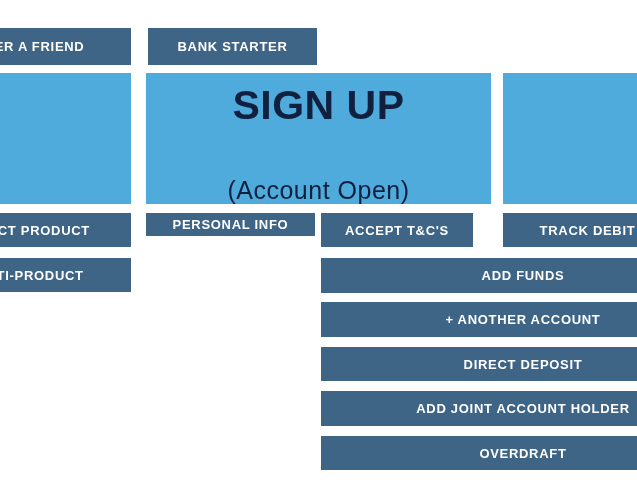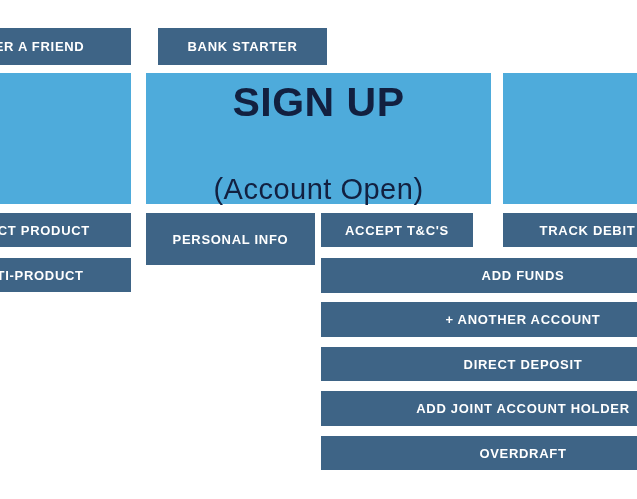--- a/index.html
+++ b/index.html
@@ -26,50 +26,50 @@
   .signup-panel{
     display:flex;flex-direction:column;align-items:center;justify-content:center;
     padding-top:12px;box-sizing:border-box;gap:40px;
   }
   .signup-title{
     font-size:41px;font-weight:bold;letter-spacing:0.5px;
     color:var(--navy,#122040);
     line-height:1.0;
   }
   .signup-subtitle{
-    font-size:29px;font-weight:normal;letter-spacing:0.5px;
+    font-size:25px;font-weight:normal;letter-spacing:0.5px;
     color:var(--navy,#122040);
     line-height:1.15;margin-top:10px;
   }
 </style>
 </head>
 <body>
 
 <div class="stage">
 
   <div class="bar" style="left:-80px;top:28px;width:211px;height:37px;">
     <span>REFER A FRIEND</span>
   </div>
-  <div class="bar" style="left:158px;top:28px;width:169px;height:37px;">
+  <div class="bar" style="left:148px;top:28px;width:169px;height:37px;">
     <span>BANK STARTER</span>
   </div>
 
   <div class="panel" style="left:-80px;top:73px;width:211px;height:131px;"></div>
 
   <div class="panel signup-panel" style="left:146px;top:73px;width:345px;height:131px;">
     <div class="signup-title">SIGN UP</div>
     <div class="signup-subtitle">(Account Open)</div>
   </div>
 
   <div class="panel" style="left:503px;top:73px;width:169px;height:131px;"></div>
 
   <div class="bar" style="left:-80px;top:213px;width:211px;height:34px;">
     <span>SELECT PRODUCT</span>
   </div>
-  <div class="bar" style="left:146px;top:213px;width:169px;height:52px;">
+  <div class="bar" style="left:146px;top:213px;width:169px;height:23px;">
     <span>PERSONAL INFO</span>
   </div>
   <div class="bar" style="left:321px;top:213px;width:152px;height:34px;">
     <span>ACCEPT T&amp;C's</span>
   </div>
   <div class="bar" style="left:503px;top:213px;width:169px;height:34px;">
     <span>TRACK DEBIT</span>
   </div>
 
   <div class="bar" style="left:-80px;top:258px;width:211px;height:34px;">

